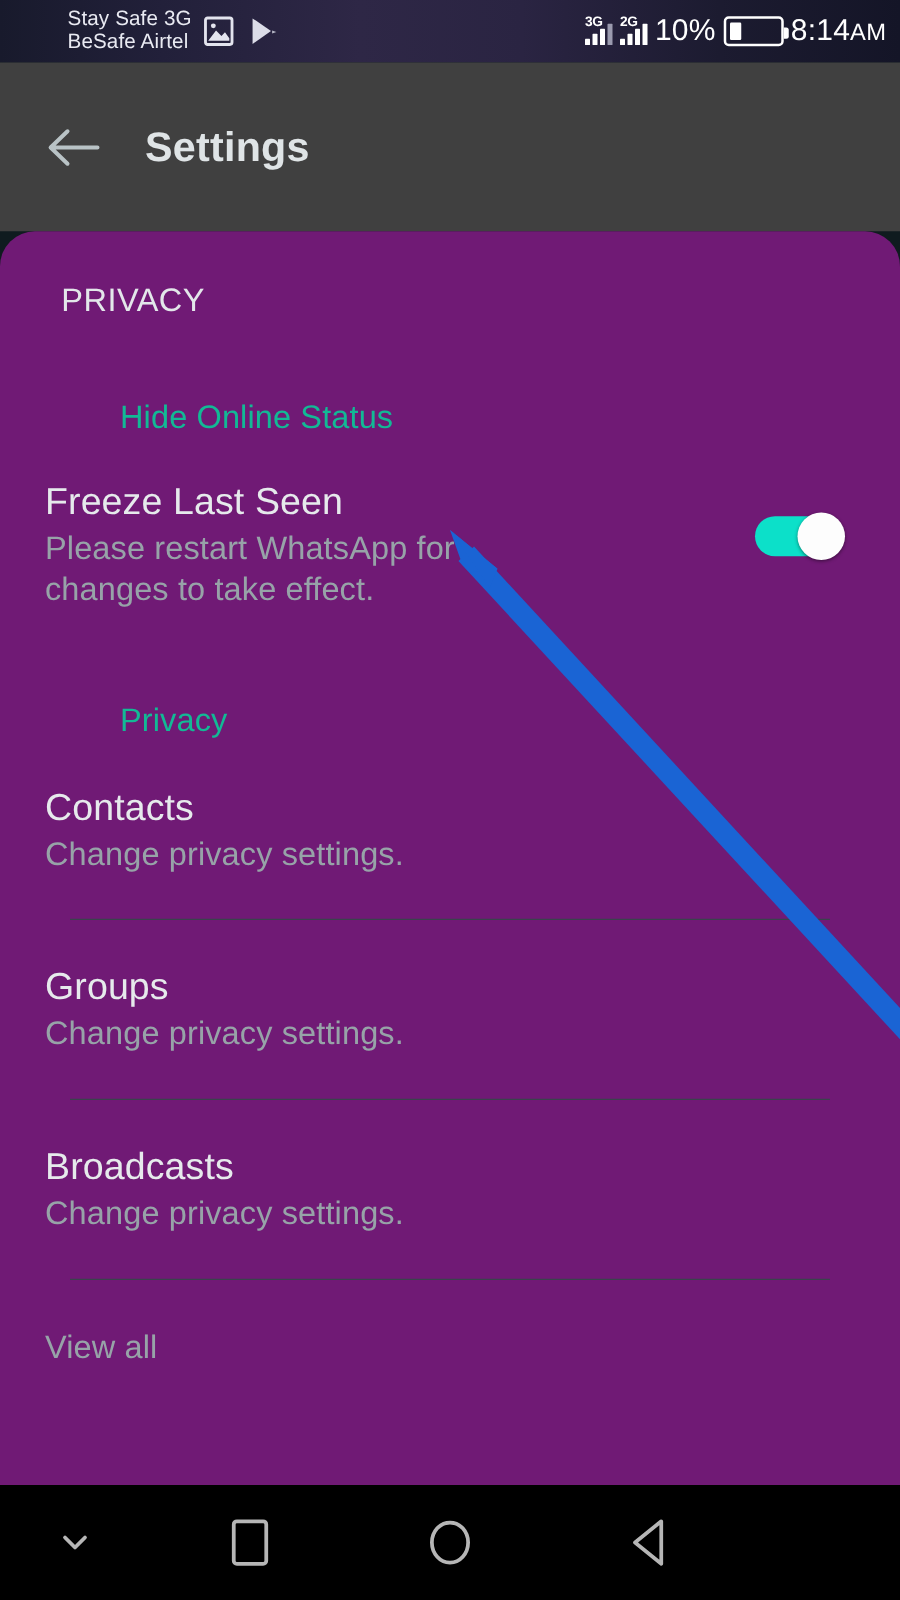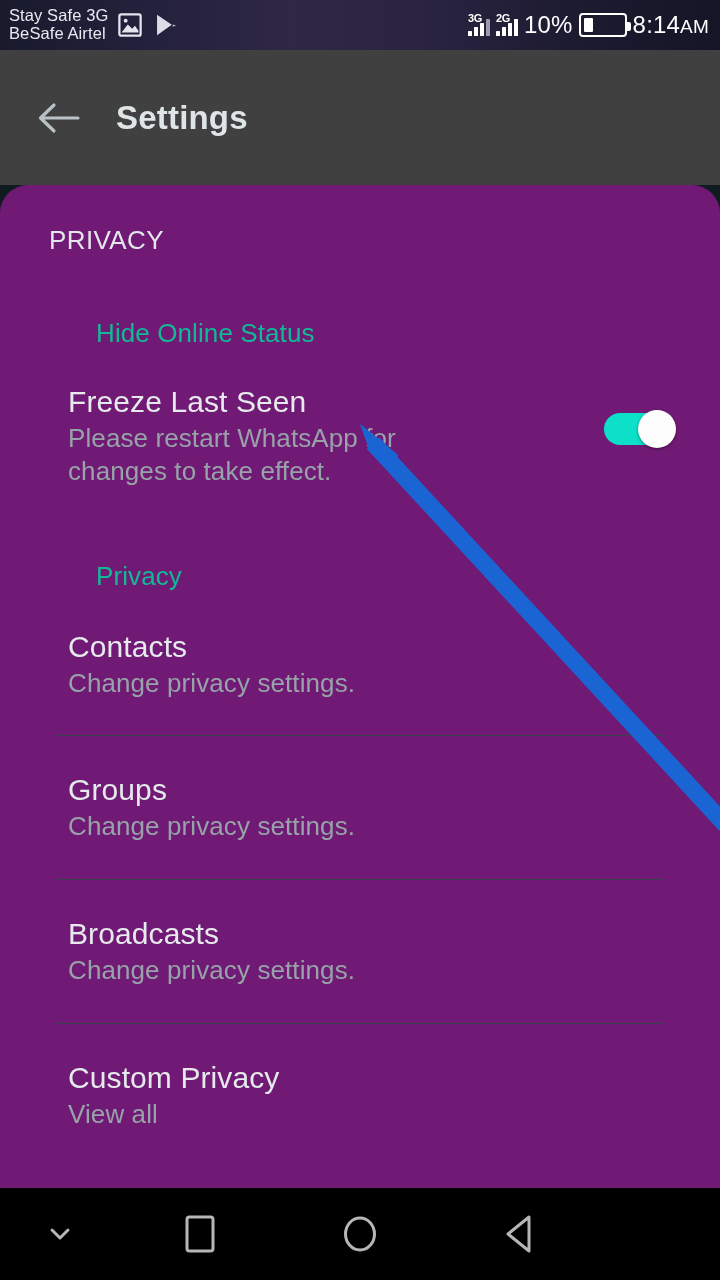--- a/index.html
+++ b/index.html
@@ -12,21 +12,21 @@
   #screen { position:relative; width:720px; height:1280px; background:#0f1b1f; overflow:hidden; }
 
   
   #statusbar {
     position:absolute; top:0; left:0; width:720px; height:50px;
     background:linear-gradient(90deg,#181a2c 0%,#22203a 18%,#2e2746 40%,#2a2442 58%,#1c1b30 80%,#141527 100%);
     display:flex; align-items:center; color:#e8e9f0;
   }
   .sb-left { display:flex; align-items:center; padding-left:9px; gap:9px; flex:1; }
   .carrier { line-height:1.08; }
-  .carrier div { font-size:16.5px; color:#e9eaf2; white-space:nowrap; letter-spacing:.1px; }
+  .carrier div { font-size:16.5px; color:#e9eaf2; white-space:nowrap; letter-spacing:.1px;margin-left:45px; }
   .sb-icon { flex:0 0 auto; display:flex; align-items:center; }
   .sb-right { display:flex; align-items:center; gap:6px; padding-right:11px; }
   .sig { display:flex; align-items:flex-end; gap:2px; position:relative; height:22px; padding-top:8px; }
   .sig .lbl { position:absolute; top:-2px; left:0px; font-size:11px; font-weight:bold; color:#fff; letter-spacing:-.2px; }
   .sig .b { width:4px; background:#fff; border-radius:.5px; }
   .sig .b.dim { background:#9a9aae; }
   .b1{height:5px;} .b2{height:9px;} .b3{height:13px;} .b4{height:17px;}
   .pct { font-size:24px; color:#fff; letter-spacing:.2px; }
   .battery { position:relative; width:48px; height:24px; border:2.4px solid #fff; border-radius:4px; display:flex; align-items:center; }
   .battery::after { content:""; position:absolute; right:-6px; top:7px; width:4px; height:9px; background:#fff; border-radius:0 2px 2px 0; }
@@ -46,21 +46,21 @@
   #content {
     position:absolute; top:185px; left:0; width:720px; height:1003px;
     background:#701a75; border-radius:28px 28px 0 0; overflow:hidden;
   }
   #privacy-caption { font-size:26px; color:#e3e7ea; padding:40px 0 0 49px; letter-spacing:.4px; }
 
   .section-head { font-size:26px; color:#12b995; padding-left:96px; letter-spacing:.1px; }
   .sec-hide { padding-top:62px; }
   .sec-priv { padding-top:72px; }
 
-  .row { position:relative; padding:0 36px;margin-left:32px; }
+  .row { position:relative; padding:0 36px; }
   .row-flex { display:flex; align-items:flex-start; }
   .row-text { flex:1; }
   .row-title { font-size:30px; color:#e6eaec; letter-spacing:.1px; }
   .row-sub { font-size:26px; color:#97a3a8; line-height:1.28; letter-spacing:.1px; margin-top:3px; }
   .divider { height:1px; background:#3a434c; margin:0 56px; }
 
   
   .toggle { flex:0 0 auto; width:72px; height:32px; margin-top:28px; margin-right:8px; position:relative; }
   .toggle .track { position:absolute; left:0; top:0; width:64px; height:32px; border-radius:16px; background:#0ce0c9; }
   .toggle .knob { position:absolute; right:0; top:-3px; width:38px; height:38px; border-radius:50%; background:#fdfdfd; box-shadow:0 1px 3px rgba(0,0,0,.45); }
@@ -165,21 +165,20 @@
     </div>
     <div class="divider" style="margin-top:36px;"></div>
 
     <div class="row" style="margin-top:37px;">
       <div class="row-title">Broadcasts</div>
       <div class="row-sub">Change privacy settings.</div>
     </div>
     <div class="divider" style="margin-top:36px;"></div>
 
     <div class="row" style="margin-top:37px;">
-      <div class="row-title">Custom Privacy</div>
       <div class="row-sub">View all</div>
     </div>
 
   </div>
 
   <svg id="annotation-arrow" viewBox="0 0 720 1280">
     <path d="M373 443 L733 833" stroke="#1a64d4" stroke-width="17" stroke-linecap="butt" fill="none"></path>
     <path d="M360 424 L398 455 L376 458 L370 452 Z" fill="#1a64d4"></path>
     <path d="M360 424 L392 470 L398 455 Z" fill="#1a64d4"></path>
   </svg>

